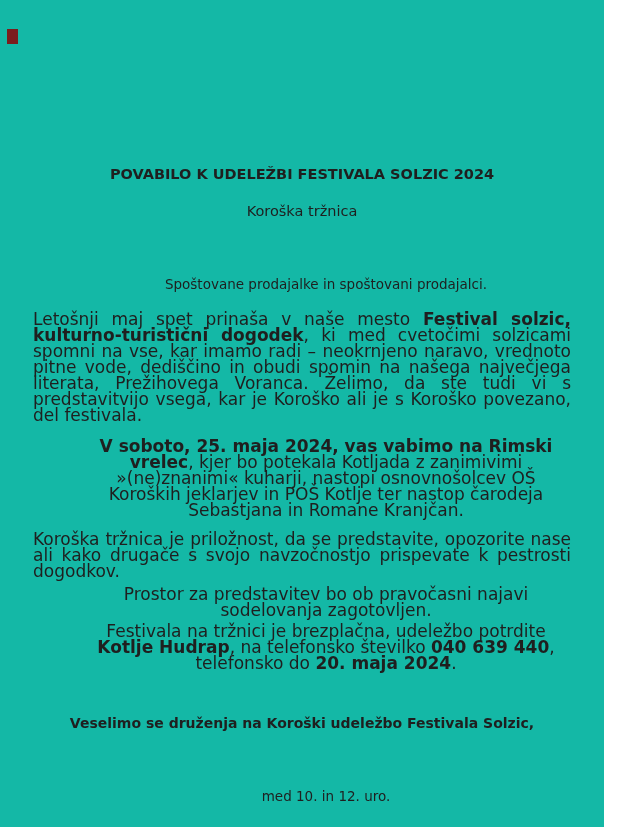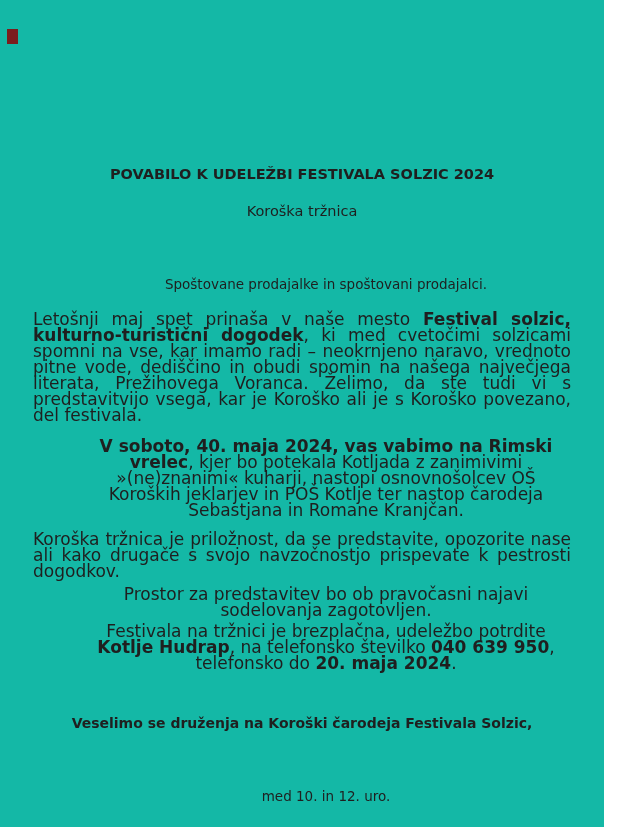--- a/index.html
+++ b/index.html
@@ -80,26 +80,26 @@
   <div class="marker" style="background: rgb(123, 29, 29);"></div>
 
   <h1 class="block title">POVABILO K UDELEŽBI FESTIVALA SOLZIC 2024</h1>
 
   <h2 class="block subtitle">Koroška tržnica</h2>
 
   <p class="block line center pos-greeting">Spoštovane prodajalke in spoštovani prodajalci.</p>
 
   <p class="block para justify pos-p1"><span>Letošnji maj spet prinaša v naše mesto </span><span class="b">Festival solzic, kulturno-turistični dogodek</span><span>, ki med cvetočimi solzicami spomni na vse, kar imamo radi – neokrnjeno naravo, vrednoto pitne vode, dediščino in obudi spomin na našega največjega literata, Prežihovega Voranca. Želimo, da ste tudi vi s predstavitvijo  vsega, kar je Koroško ali je s Koroško povezano, del festivala.</span></p>
 
-  <p class="block para center pos-p2"><span class="b">V soboto, 40. maja 2024, vas vabimo na Rimski vrelec</span><span>, kjer bo potekala Kotljada z zanimivimi »(ne)znanimi« kuharji, nastopi osnovnošolcev OŠ Koroških jeklarjev in POŠ Kotlje ter nastop čarodeja Sebastjana in Romane Kranjčan.</span></p>
+  <p class="block para center pos-p2"><span class="b">V soboto, 25. maja 2024, vas vabimo na Rimski vrelec</span><span>, kjer bo potekala Kotljada z zanimivimi »(ne)znanimi« kuharji, nastopi osnovnošolcev OŠ Koroških jeklarjev in POŠ Kotlje ter nastop čarodeja Sebastjana in Romane Kranjčan.</span></p>
 
   <p class="block para justify pos-p3"><span>Koroška tržnica je priložnost, da se predstavite, opozorite nase ali kako drugače s svojo navzočnostjo prispevate k pestrosti dogodkov.</span></p>
 
   <p class="block para center pos-p4"><span>Prostor za predstavitev bo ob pravočasni najavi sodelovanja zagotovljen.</span></p>
 
-  <p class="block para center pos-p5"><span>Festivala na tržnici je brezplačna, udeležbo potrdite </span><span class="b">Kotlje Hudrap</span><span>, na telefonsko številko </span><span class="b">040 639 950</span><span>, telefonsko do </span><span class="b">20. maja 2024</span><span>.</span></p>
+  <p class="block para center pos-p5"><span>Festivala na tržnici je brezplačna, udeležbo potrdite </span><span class="b">Kotlje Hudrap</span><span>, na telefonsko številko </span><span class="b">040 639 440</span><span>, telefonsko do </span><span class="b">20. maja 2024</span><span>.</span></p>
 
-  <p class="block closing-bold pos-c1">Veselimo se druženja na Koroški čarodeja Festivala Solzic,</p>
+  <p class="block closing-bold pos-c1">Veselimo se druženja na Koroški udeležbo Festivala Solzic,</p>
 
 
   <p class="block line center pos-c3">med 10. in 12. uro.</p>
 
 </div>
 
 </body></html>

